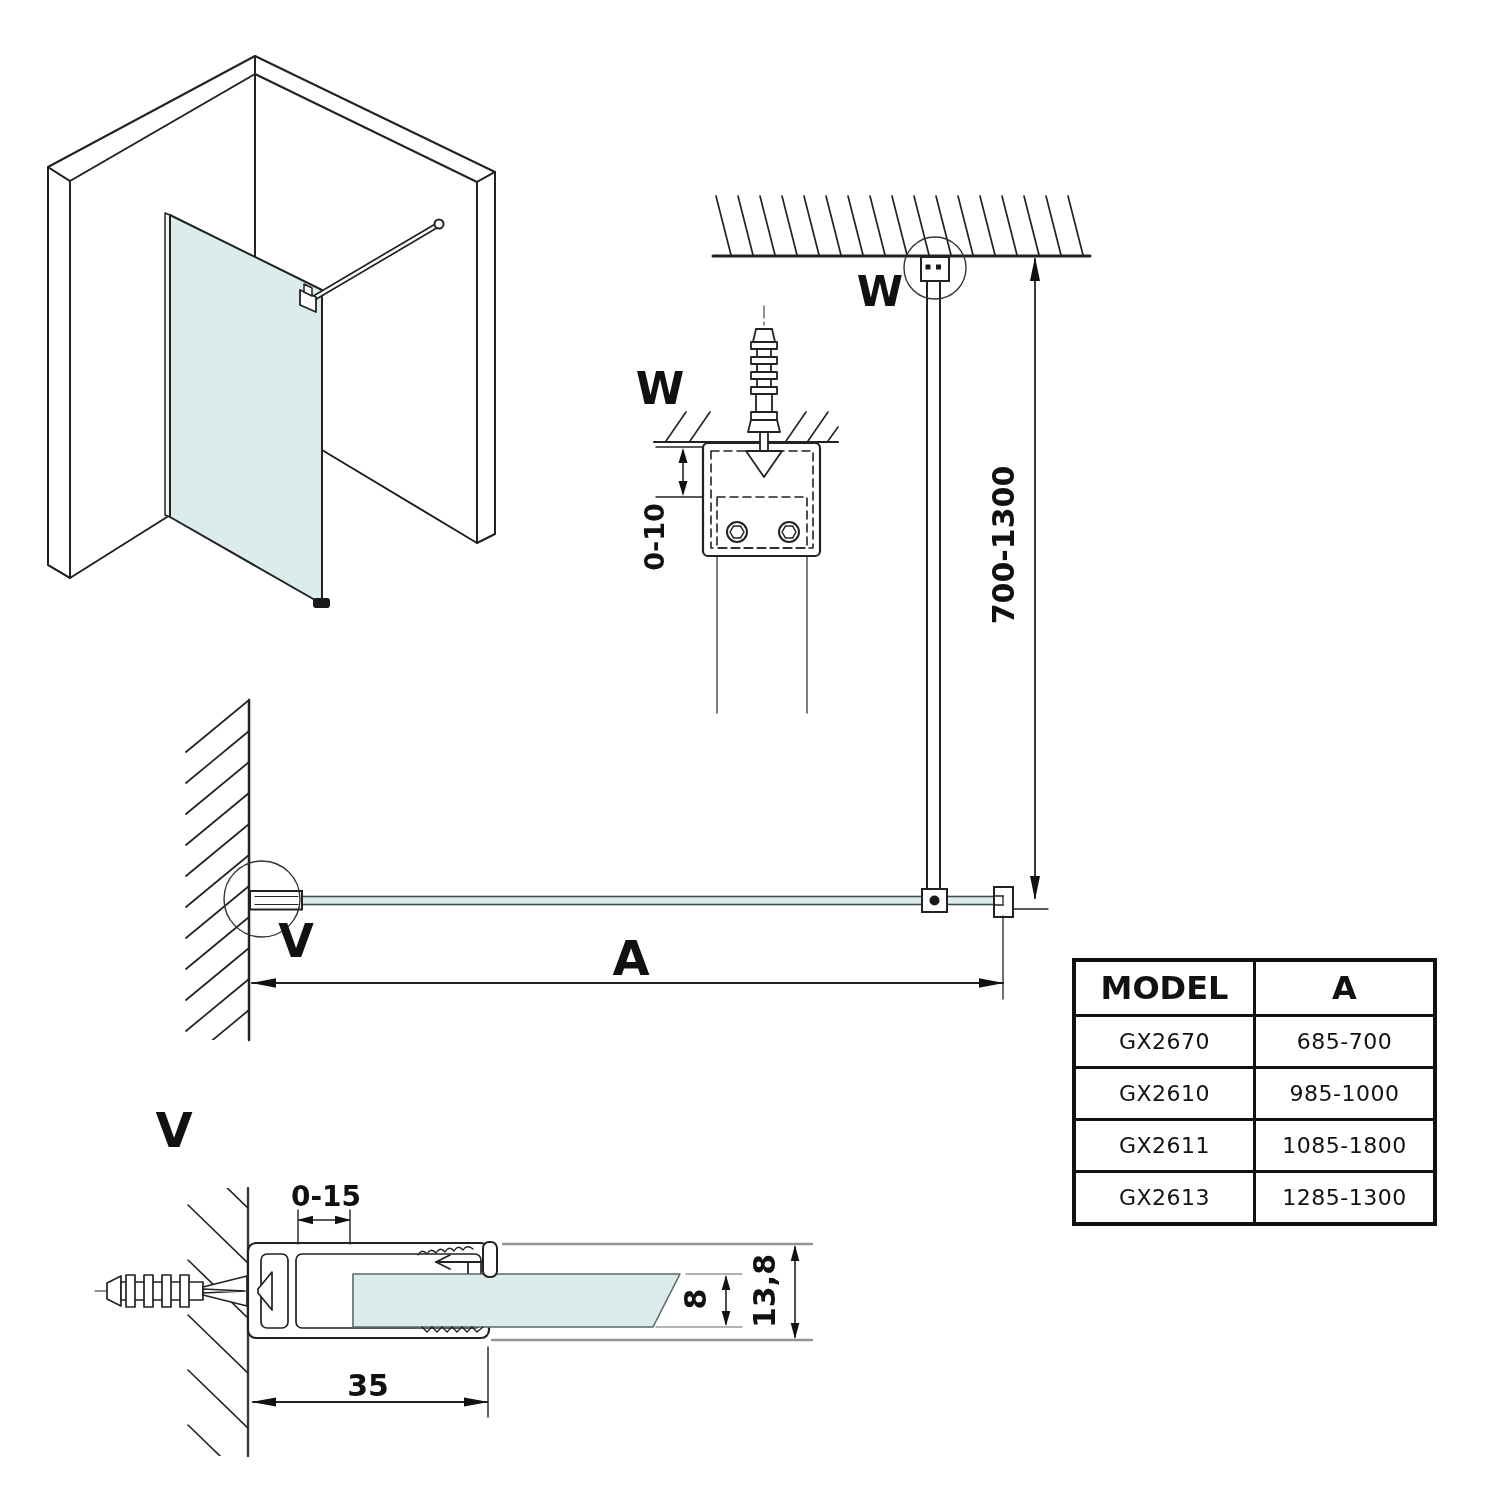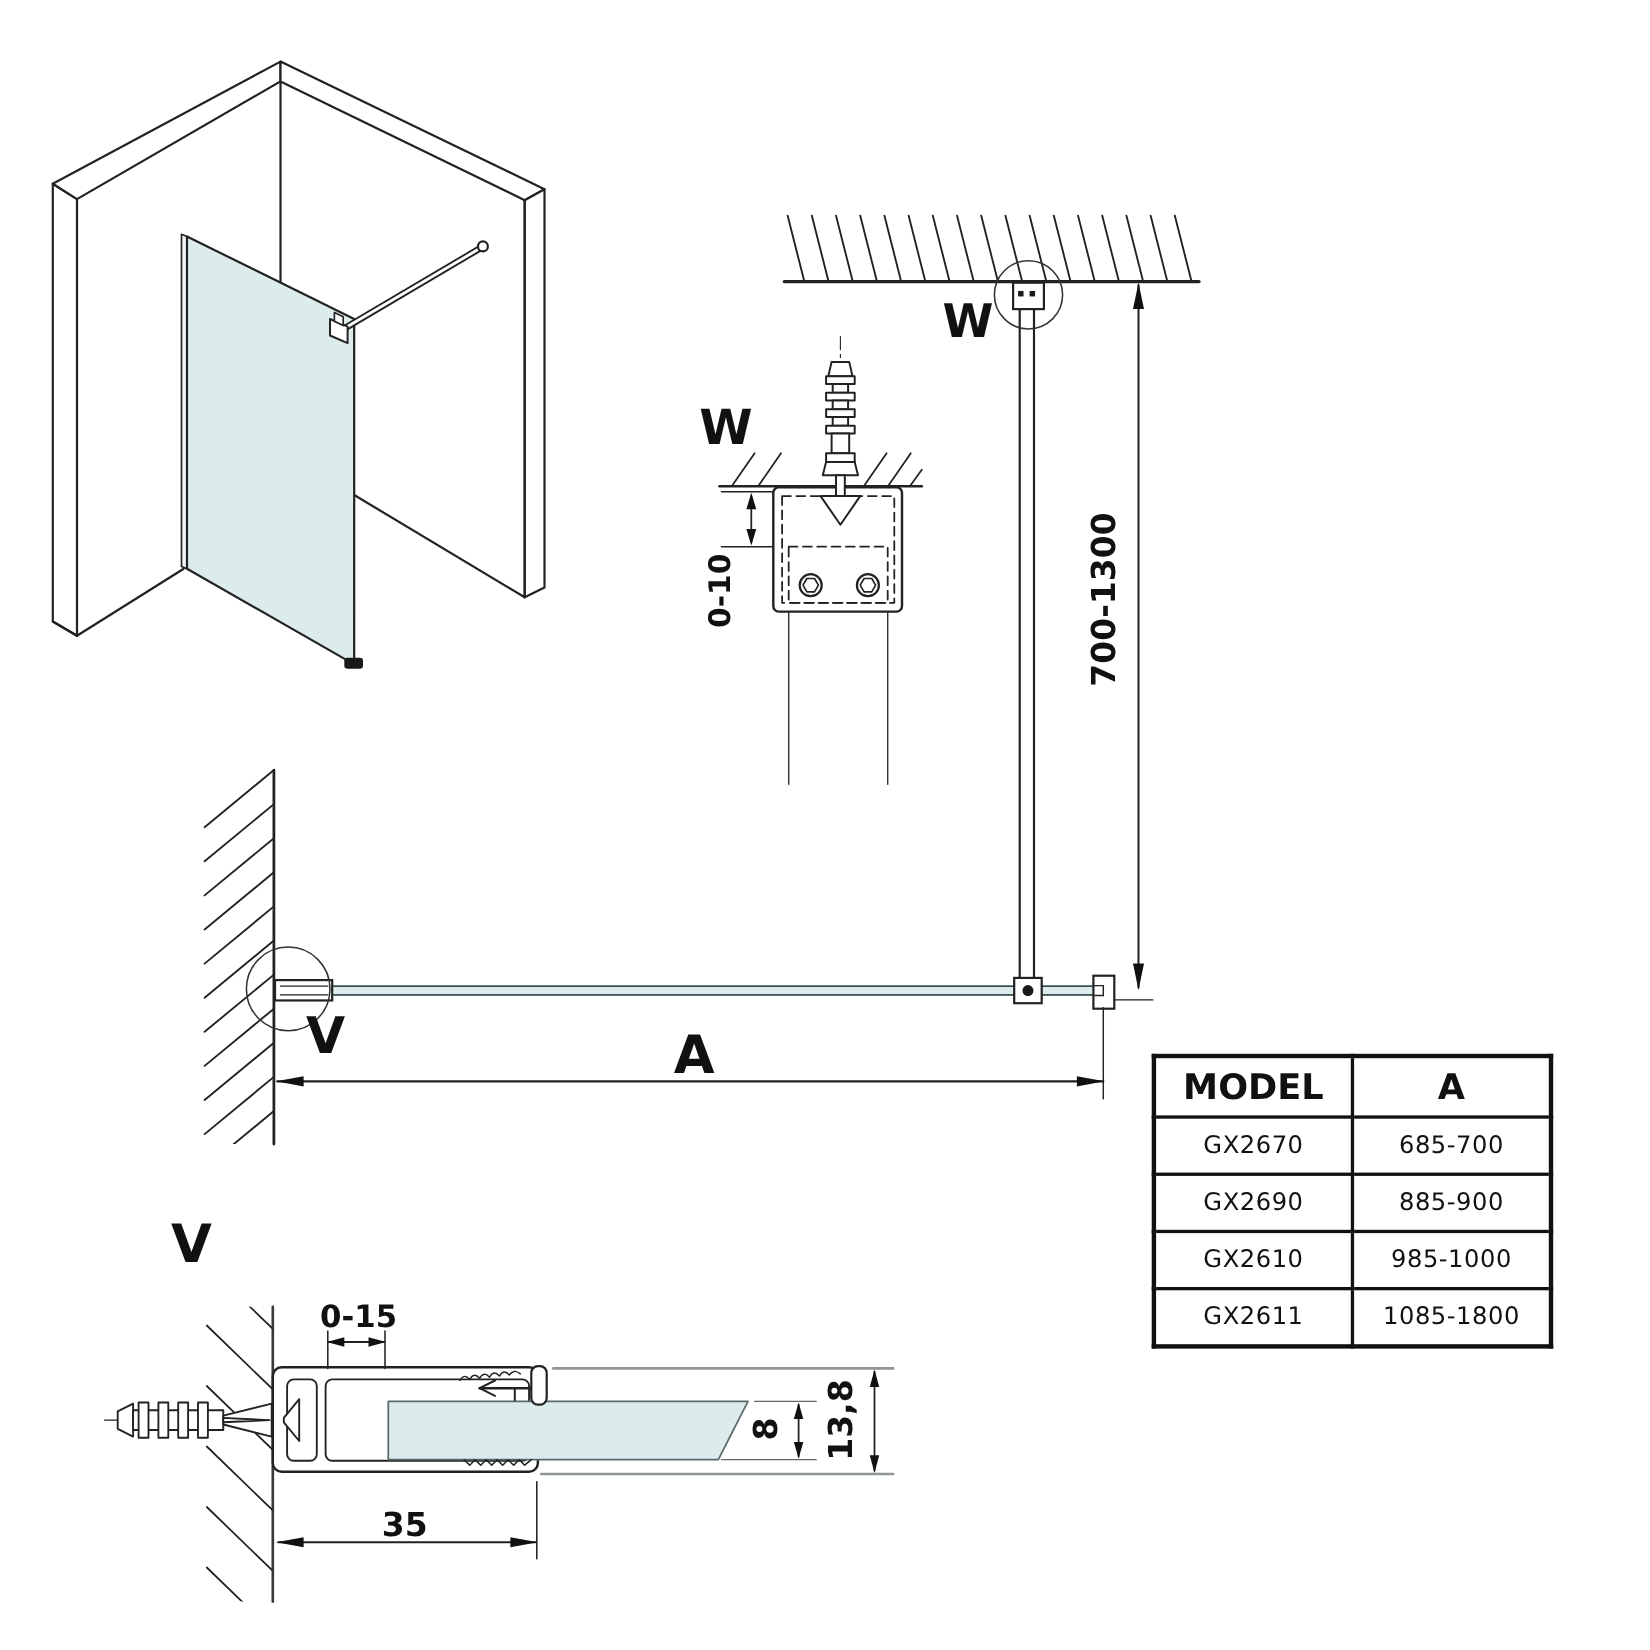--- a/index.html
+++ b/index.html
@@ -1,20 +1,20 @@
 <!DOCTYPE html>
 <html><head>
 <meta charset="utf-8">
 <style>
   html,body{margin:0;padding:0;background:#ffffff;}
   .stage{position:relative;width:1500px;height:1500px;background:#fff;overflow:hidden;
          font-family:"DejaVu Sans","Liberation Sans",sans-serif;}
   .stage svg{position:absolute;left:0;top:0;}
   svg text{font-family:"DejaVu Sans","Liberation Sans",sans-serif;font-weight:bold;fill:#111;}
-  .tbl-wrap{position:absolute;left:1047px;top:958px;}
+  .tbl-wrap{position:absolute;left:1072px;top:958px;}
   table.spec{border-collapse:collapse;background:#fff;}
   table.spec th, table.spec td{
     border:3px solid #111;text-align:center;vertical-align:middle;
     font-family:"DejaVu Sans","Liberation Sans",sans-serif;color:#111;background:#fff;
   }
   table.spec{border:4px solid #111;}
   table.spec th{width:175px;height:50px;font-size:32px;font-weight:bold;}
   table.spec td{height:47px;font-size:22px;font-weight:normal;letter-spacing:0.5px;}
 </style>
 </head>
@@ -294,28 +294,28 @@
         <th>MODEL</th>
         <th>A</th>
       </tr>
     </thead>
     <tbody>
       <tr>
         <td>GX2670</td>
         <td>685-700</td>
       </tr>
       <tr>
-        <td>GX2690</td>
-        <td>885-900</td>
-      </tr>
-      <tr>
         <td>GX2610</td>
         <td>985-1000</td>
       </tr>
       <tr>
         <td>GX2611</td>
         <td>1085-1800</td>
+      </tr>
+      <tr>
+        <td>GX2613</td>
+        <td>1285-1300</td>
       </tr>
     </tbody>
   </table>
 </div>
 
 </div>
 
 </body></html>

